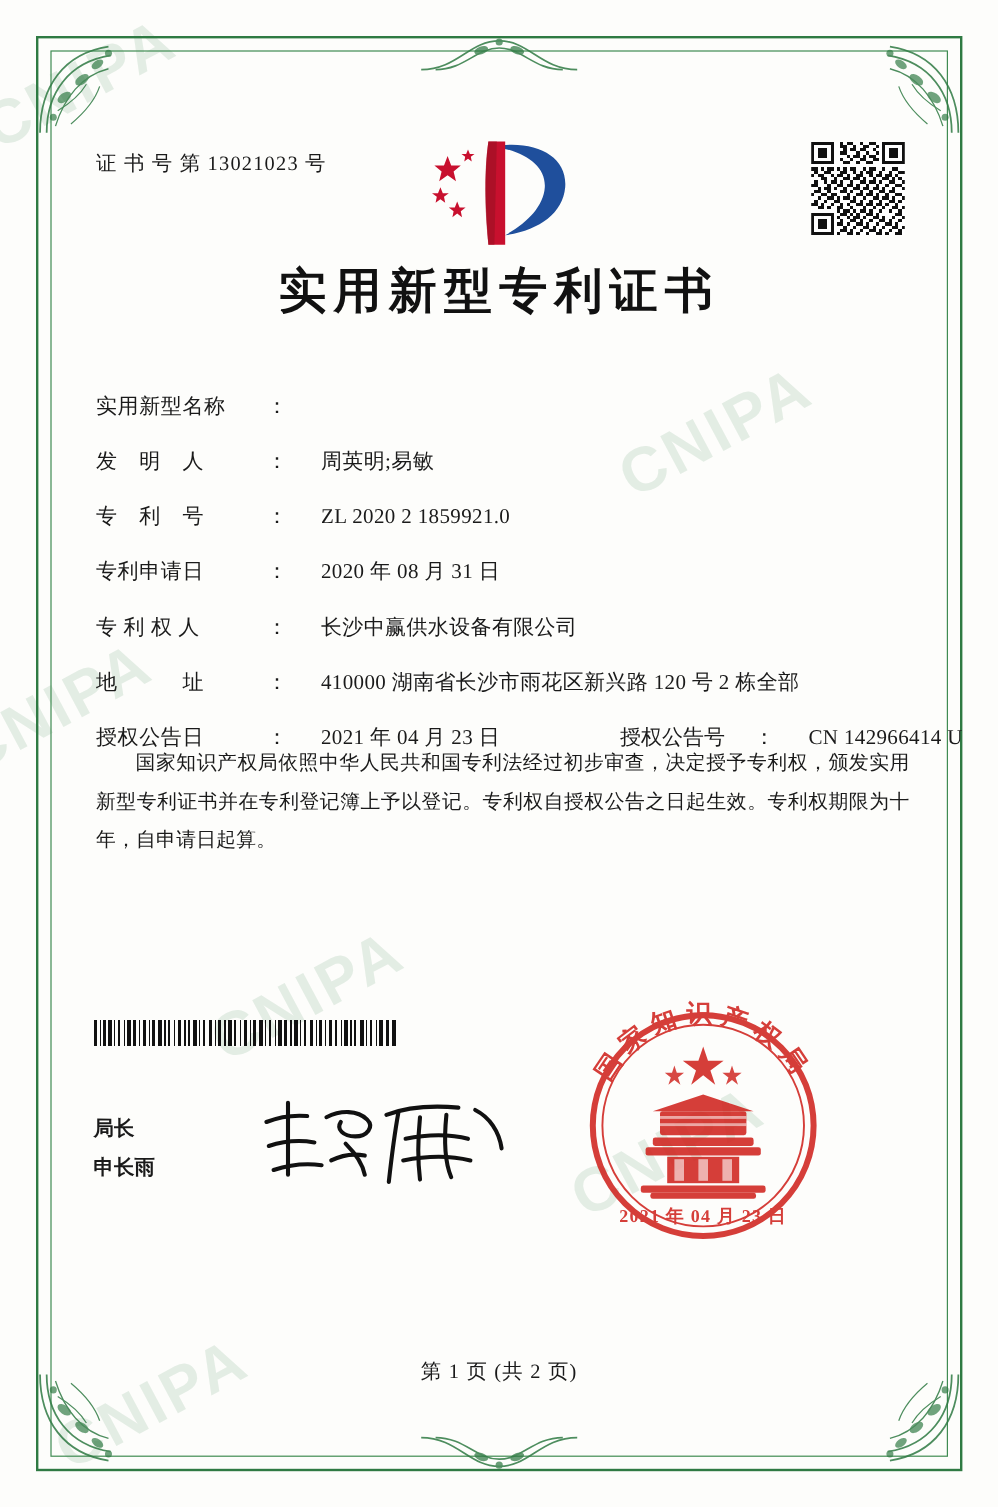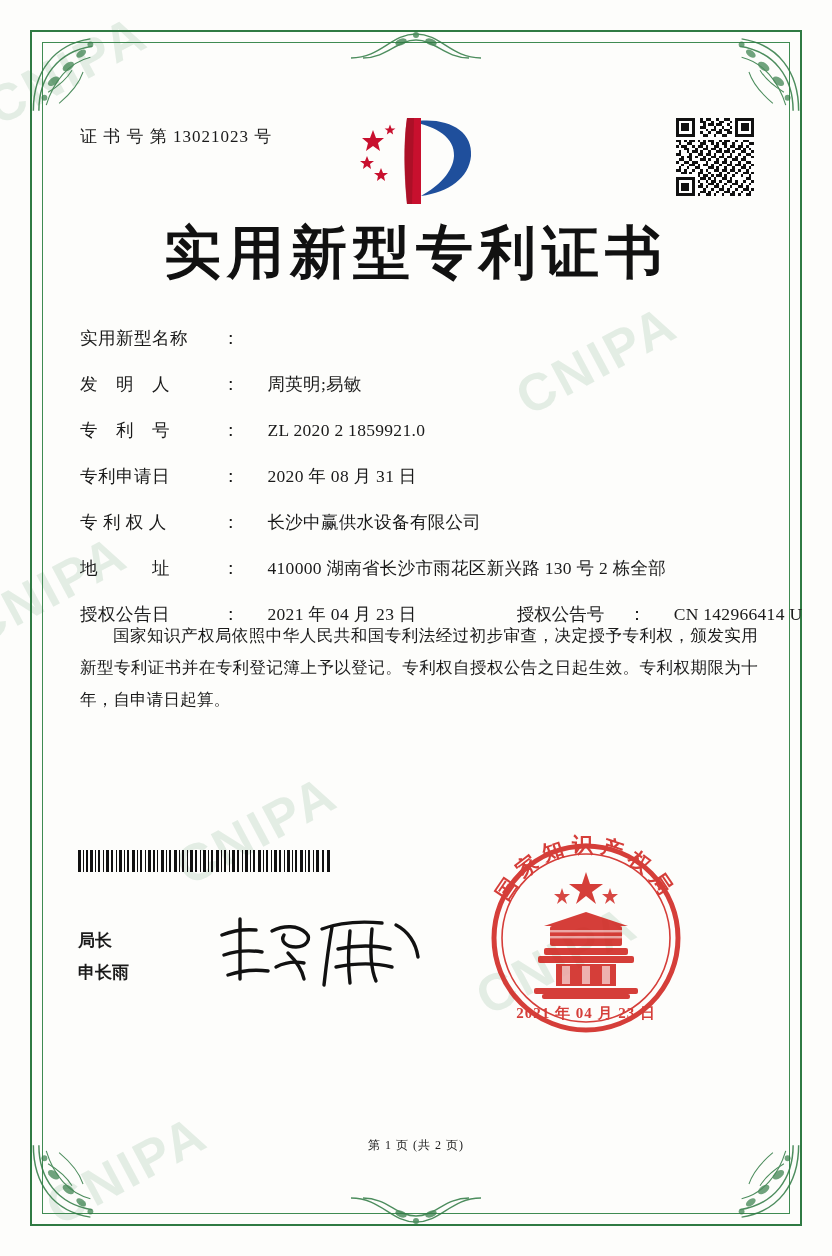--- a/index.html
+++ b/index.html
@@ -123,21 +123,21 @@
     height: 96px;
   }
   .emblem svg { display:block; width:100%; height:100%; }
 
   .doc-title {
     position: absolute;
     left: 0;
     right: 0;
     top: 155px;
     text-align: center;
-    font-size: 57px;
+    font-size: 40px;
     font-weight: 700;
     letter-spacing: 6px;
     font-family: "Liberation Serif", serif;
     color: #111;
   }
 
   .fields {
     position: absolute;
     left: 20px;
     right: 10px;
@@ -210,21 +210,21 @@
     width: 216px;
     height: 216px;
   }
   .seal svg { display:block; width:100%; height:100%; }
 
   .page-num {
     position: absolute;
     left: 0; right: 0;
     bottom: 42px;
     text-align: center;
-    font-size: 12px;
+    font-size: 17px;
     letter-spacing: 1px;
   }
 
   .footer-note {
     position: absolute;
     left: 0; right: 0;
     bottom: 22px;
     text-align: center;
     font-size: 15.5px;
     letter-spacing: 1px;
@@ -617,21 +617,21 @@
 
       <div class="field-row">
         <span class="field-label">专 利 权 人</span>
         <span class="field-colon">：</span>
         <span class="field-value">长沙中赢供水设备有限公司</span>
       </div>
 
       <div class="field-row">
         <span class="field-label">地　　　址</span>
         <span class="field-colon">：</span>
-        <span class="field-value">410000 湖南省长沙市雨花区新兴路 130 号 2 栋全部</span>
+        <span class="field-value">410000 湖南省长沙市雨花区新兴路 120 号 2 栋全部</span>
       </div>
 
       <div class="field-row two-col">
         <span class="field-label">授权公告日</span>
         <span class="field-colon">：</span>
         <span class="field-value">2021 年 04 月 23 日</span>
         <span class="second-label">授权公告号</span>
         <span class="field-colon">：</span>
         <span class="field-value">CN 142966414 U</span>
       </div>

